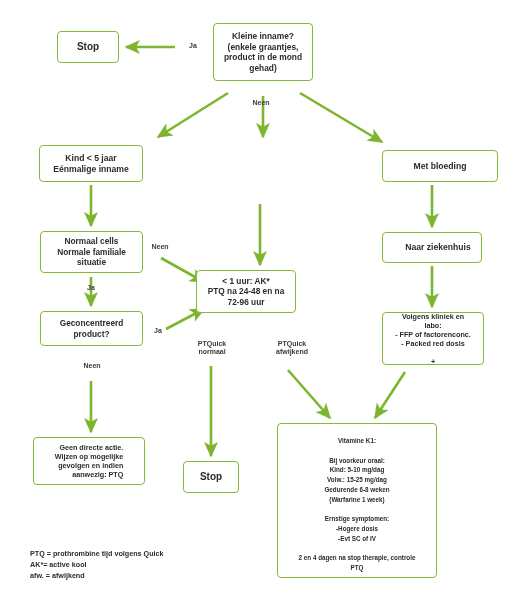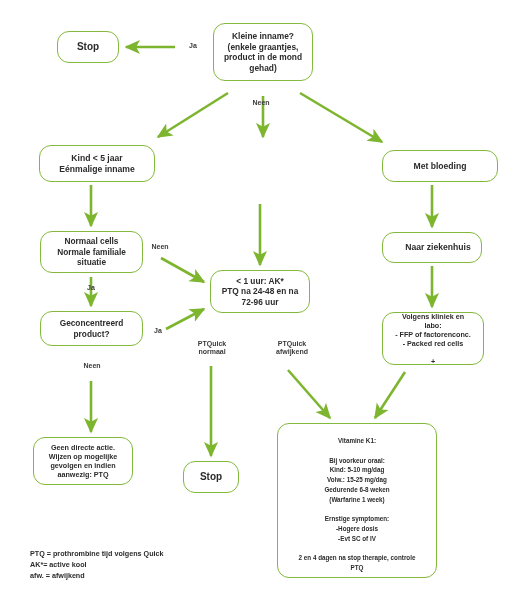--- a/index.html
+++ b/index.html
@@ -22,21 +22,21 @@
     left: 0;
     top: 0;
     width: 519px;
     height: 600px;
     pointer-events: none;
   }
   .node {
     position: absolute;
     box-sizing: border-box;
     border: 1.6px solid #83B93C;
-    border-radius: 12px;
+    border-radius: 4px;
     background: #ffffff;
     display: flex;
     align-items: center;
     justify-content: center;
     text-align: center;
     color: #2b2b2b;
     font-weight: bold;
     line-height: 1.25;
     padding: 4px 5px;
   }
@@ -57,29 +57,29 @@
     position: absolute;
     color: #2b2b2b;
     font-weight: bold;
     font-size: 7.2px;
     line-height: 1.5;
     white-space: pre-line;
   }
   
   .n-stop-top   { left: 57px;  top: 31px;  width: 62px;  height: 32px;  font-size: 10px; }
   .n-root       { left: 213px; top: 23px;  width: 100px; height: 58px;  font-size: 8.4px; }
-  .n-kind5      { left: 39px;  top: 145px; width: 116px; height: 37px;  font-size: 8.6px; }
+  .n-kind5      { left: 39px;  top: 145px; width: 104px; height: 37px;  font-size: 8.6px; }
   .n-andere     { left: 208px; top: 143px; width: 102px; height: 58px;  font-size: 8.3px; }
   .n-bloeding   { left: 382px; top: 150px; width: 116px; height: 32px;  font-size: 8.6px; }
   .n-normaal    { left: 40px;  top: 231px; width: 103px; height: 42px;  font-size: 8.3px; }
-  .n-uur        { left: 210px; top: 270px; width: 100px; height: 43px;  font-size: 8.3px; }
+  .n-uur        { left: 196px; top: 270px; width: 100px; height: 43px;  font-size: 8.3px; }
   .n-ziekenhuis { left: 382px; top: 232px; width: 100px; height: 31px;  font-size: 8.6px; padding-left: 17px; }
   .n-geconc     { left: 40px;  top: 311px; width: 103px; height: 35px;  font-size: 8.3px; }
   .n-kliniek    { left: 382px; top: 312px; width: 102px; height: 53px;  font-size: 7.2px; }
-  .n-geen       { left: 33px;  top: 437px; width: 100px; height: 48px;  font-size: 7.2px; }
+  .n-geen       { left: 33px;  top: 437px; width: 112px; height: 48px;  font-size: 7.2px; text-align: right; }
   .n-stop-bot   { left: 183px; top: 461px; width: 56px;  height: 32px;  font-size: 10px; }
   .n-vitk       { left: 277px; top: 423px; width: 160px; height: 155px; font-size: 6.3px;
                   align-items: flex-start; padding-top: 12px; }
   .n-vitk .txt  { line-height: 1.55; }
 </style>
 </head>
 <body>
 
 <div id="canvas">
 
@@ -162,21 +162,21 @@
 
   <div class="node n-geconc">
     <span class="txt">Geconcentreerd
 product?</span>
   </div>
 
   <div class="node n-kliniek">
     <span class="txt">Volgens kliniek en
 labo:
 - FFP of factorenconc.
-- Packed red cells
+- Packed red dosis
 
 +</span>
   </div>
 
   <div class="node n-geen">
     <span class="txt">Geen directe actie.
 Wijzen op mogelijke
 gevolgen en indien
 aanwezig: PTQ</span>
   </div>

